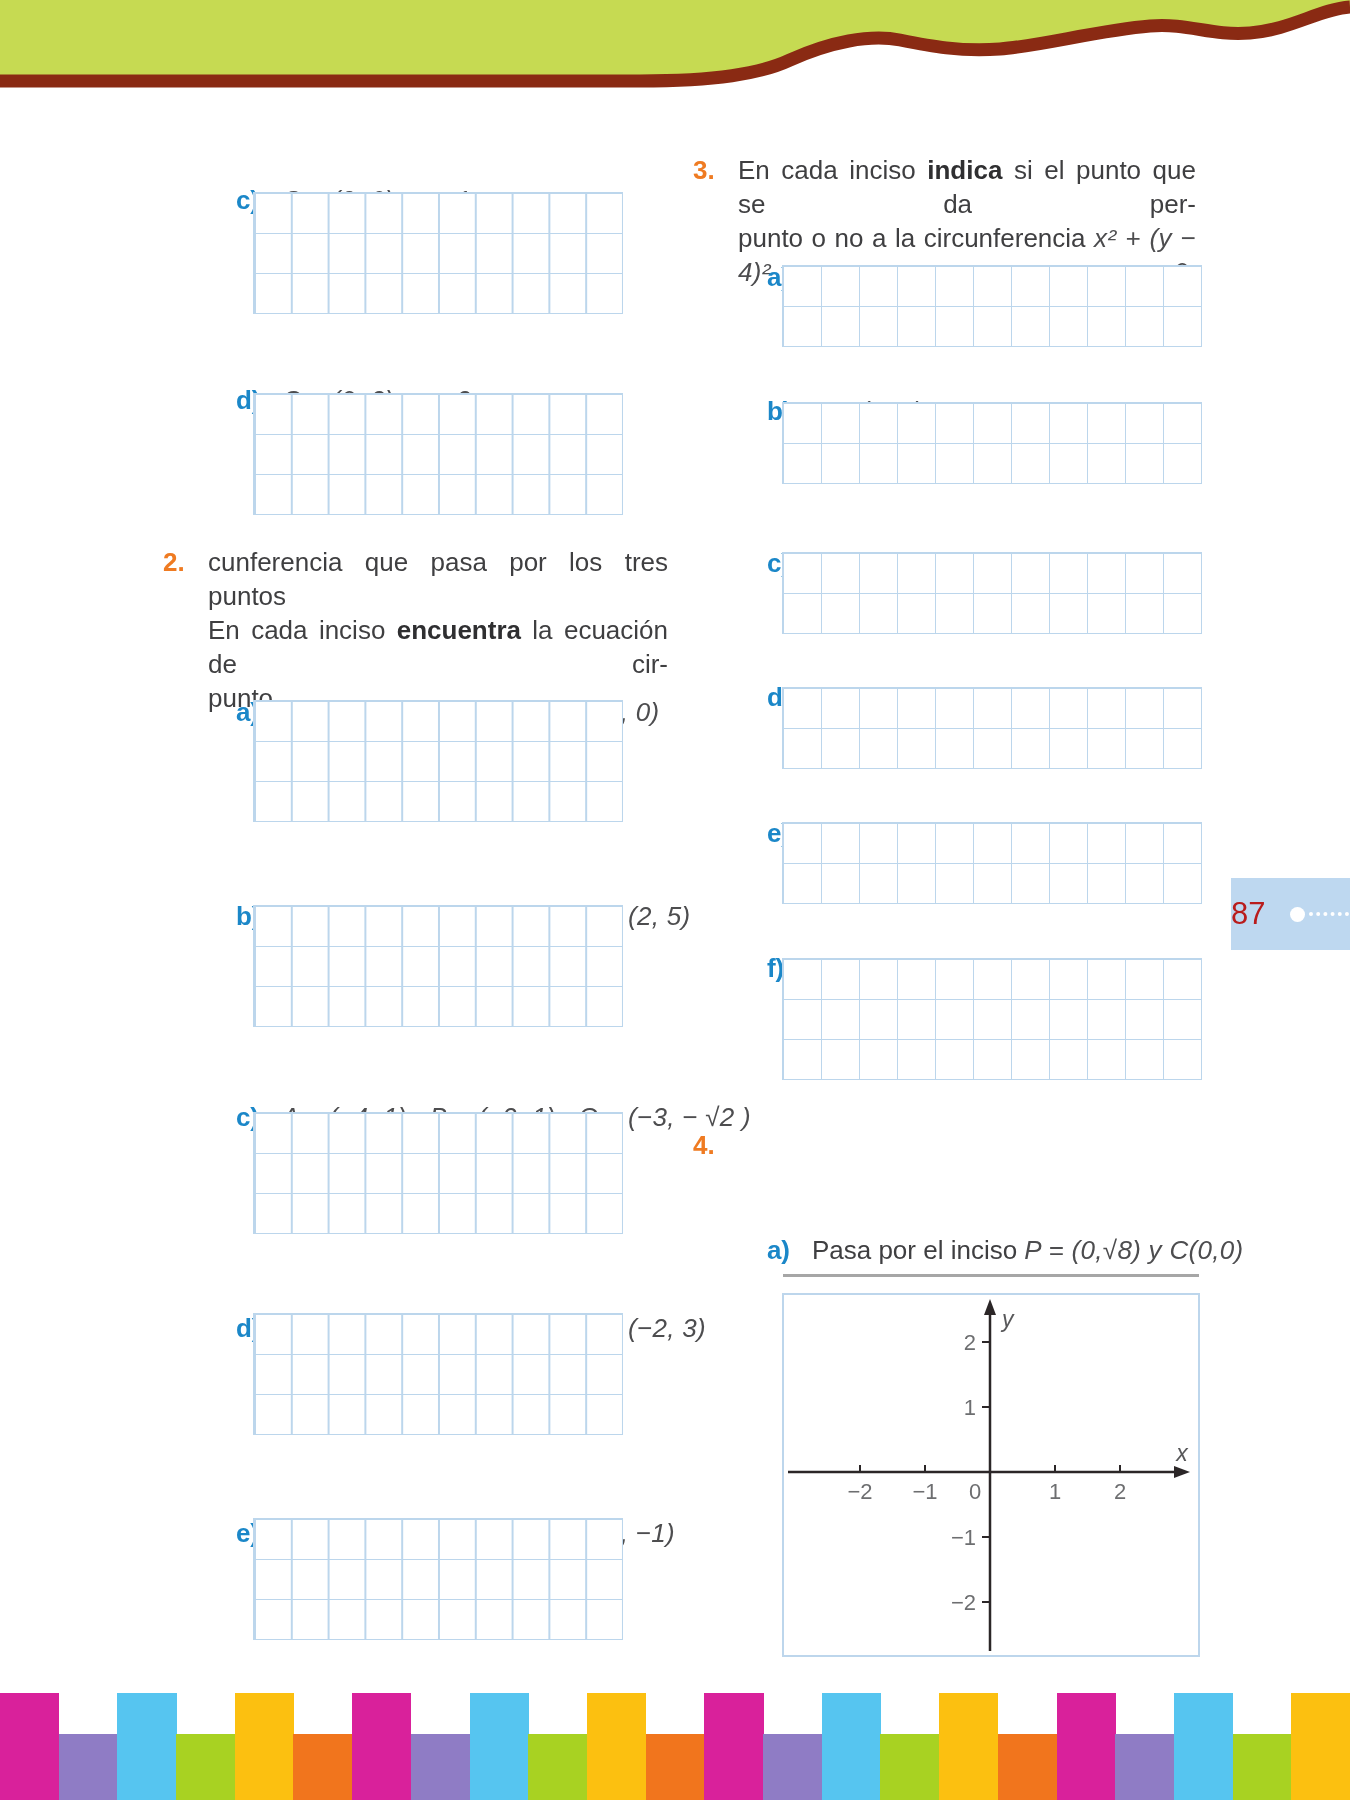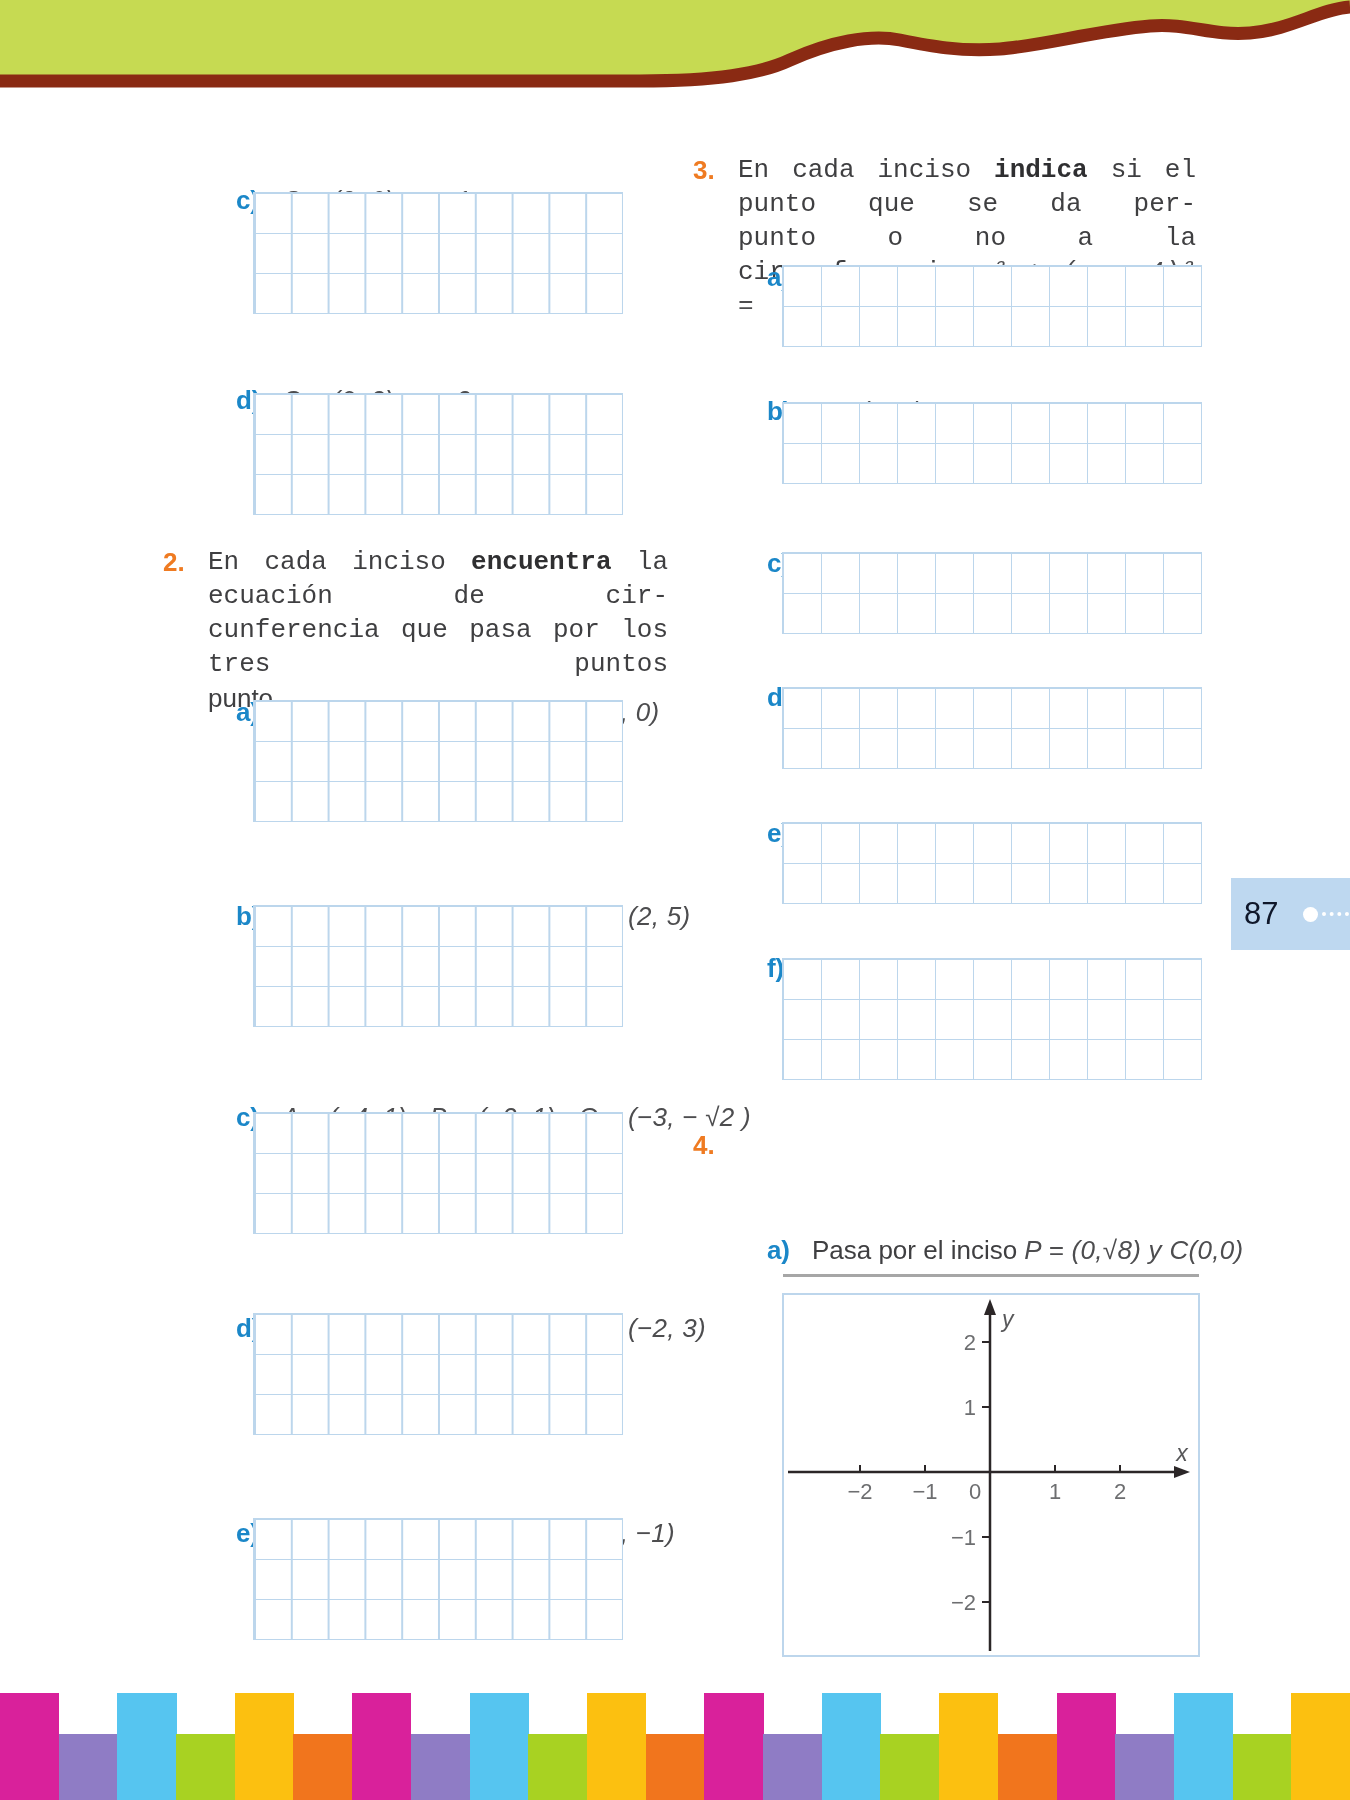--- a/index.html
+++ b/index.html
@@ -6,21 +6,21 @@
   body{font-family:"Liberation Sans",sans-serif;}
   .page{position:relative;width:1350px;height:1800px;background:#ffffff;overflow:hidden;}
 
   
   .banner{position:absolute;left:0;top:0;}
 
   
   .para{position:absolute;font-size:26px;line-height:34px;color:#3f3f41;}
   .para .num{position:absolute;left:0;top:0;font-weight:bold;color:#ef7b22;}
   .para .lines{margin-left:45px;}
-  .jline{text-align:justify;text-align-last:justify;font-family:Liberation Mono, monospace;}
+  .jline{text-align:justify;text-align-last:justify;}
   .bold{font-weight:bold;color:#2f2f31;}
 
   
   .item{position:absolute;font-size:26px;line-height:30px;white-space:pre;}
   .lbl{display:inline-block;font-weight:bold;color:#1b87c8;}
   .lblL{width:46px;}
   .lblR{width:45px;}
   .math{font-style:italic;color:#4d4d4f;letter-spacing:.3px;white-space:pre-wrap;}
   .pre{color:#3f3f41;}
 
@@ -32,21 +32,21 @@
   .gridR{left:782px;width:418px;height:80px;background-size:38px 40px;}
   .gridR3{height:120px;}
 
   
   .sep{position:absolute;left:783px;top:1274px;width:416px;height:3px;background:#a6a6a6;}
   .graphbox{position:absolute;left:782px;top:1293px;width:418px;height:364px;border:2px solid #bdd6ec;background:#fff;box-sizing:border-box;}
   .graphbox svg{display:block;}
 
   
   .badge{position:absolute;left:1231px;top:878px;width:119px;height:72px;background:#bed8f0;display:flex;align-items:center;}
-  .pnum{font-size:31px;color:#0f172a;margin-left:13px;}
+  .pnum{font-size:31px;color:#b91c1c;}
   .pdot{width:15px;height:15px;border-radius:50%;background:#fff;margin-left:25px;flex:none;}
   .pdots{flex:1;border-top:4px dotted #fff;margin-left:4px;margin-right:1px;}
 
   
   .footer{position:absolute;left:0;top:1693px;width:1350px;height:107px;}
   .bar{position:absolute;bottom:0;}
   .tall{height:107px;}
   .short{height:66px;}
 </style>
 </head>
@@ -65,22 +65,22 @@
   <div class="grid gridL" style="top:192px"></div>
 
   <div class="item" style="left:207px;top:355px">
     <span class="lbl lblL">d)</span><span class="math">C = (0, 3),  r = 3</span>
   </div>
   <div class="grid gridL" style="top:393px"></div>
 
   <div class="para" style="left:163px;top:545px">
     <span class="num">2.</span>
     <div class="lines" style="width:460px">
+      <div class="jline">cunferencia que pasa por los tres puntos</div>
       <div class="jline"><span>En cada inciso </span><span class="bold">encuentra</span><span> la ecuación de cir-</span></div>
-      <div class="jline">cunferencia que pasa por los tres puntos</div>
       <div>punto.</div>
     </div>
   </div>
 
   <div class="item" style="left:207px;top:667px">
     <span class="lbl lblL">a)</span><span class="math">A = (2, 2),  B = (0, 4),  C = (0, 0)</span>
   </div>
   <div class="grid gridL" style="top:700px"></div>
 
   <div class="item" style="left:207px;top:871px">

